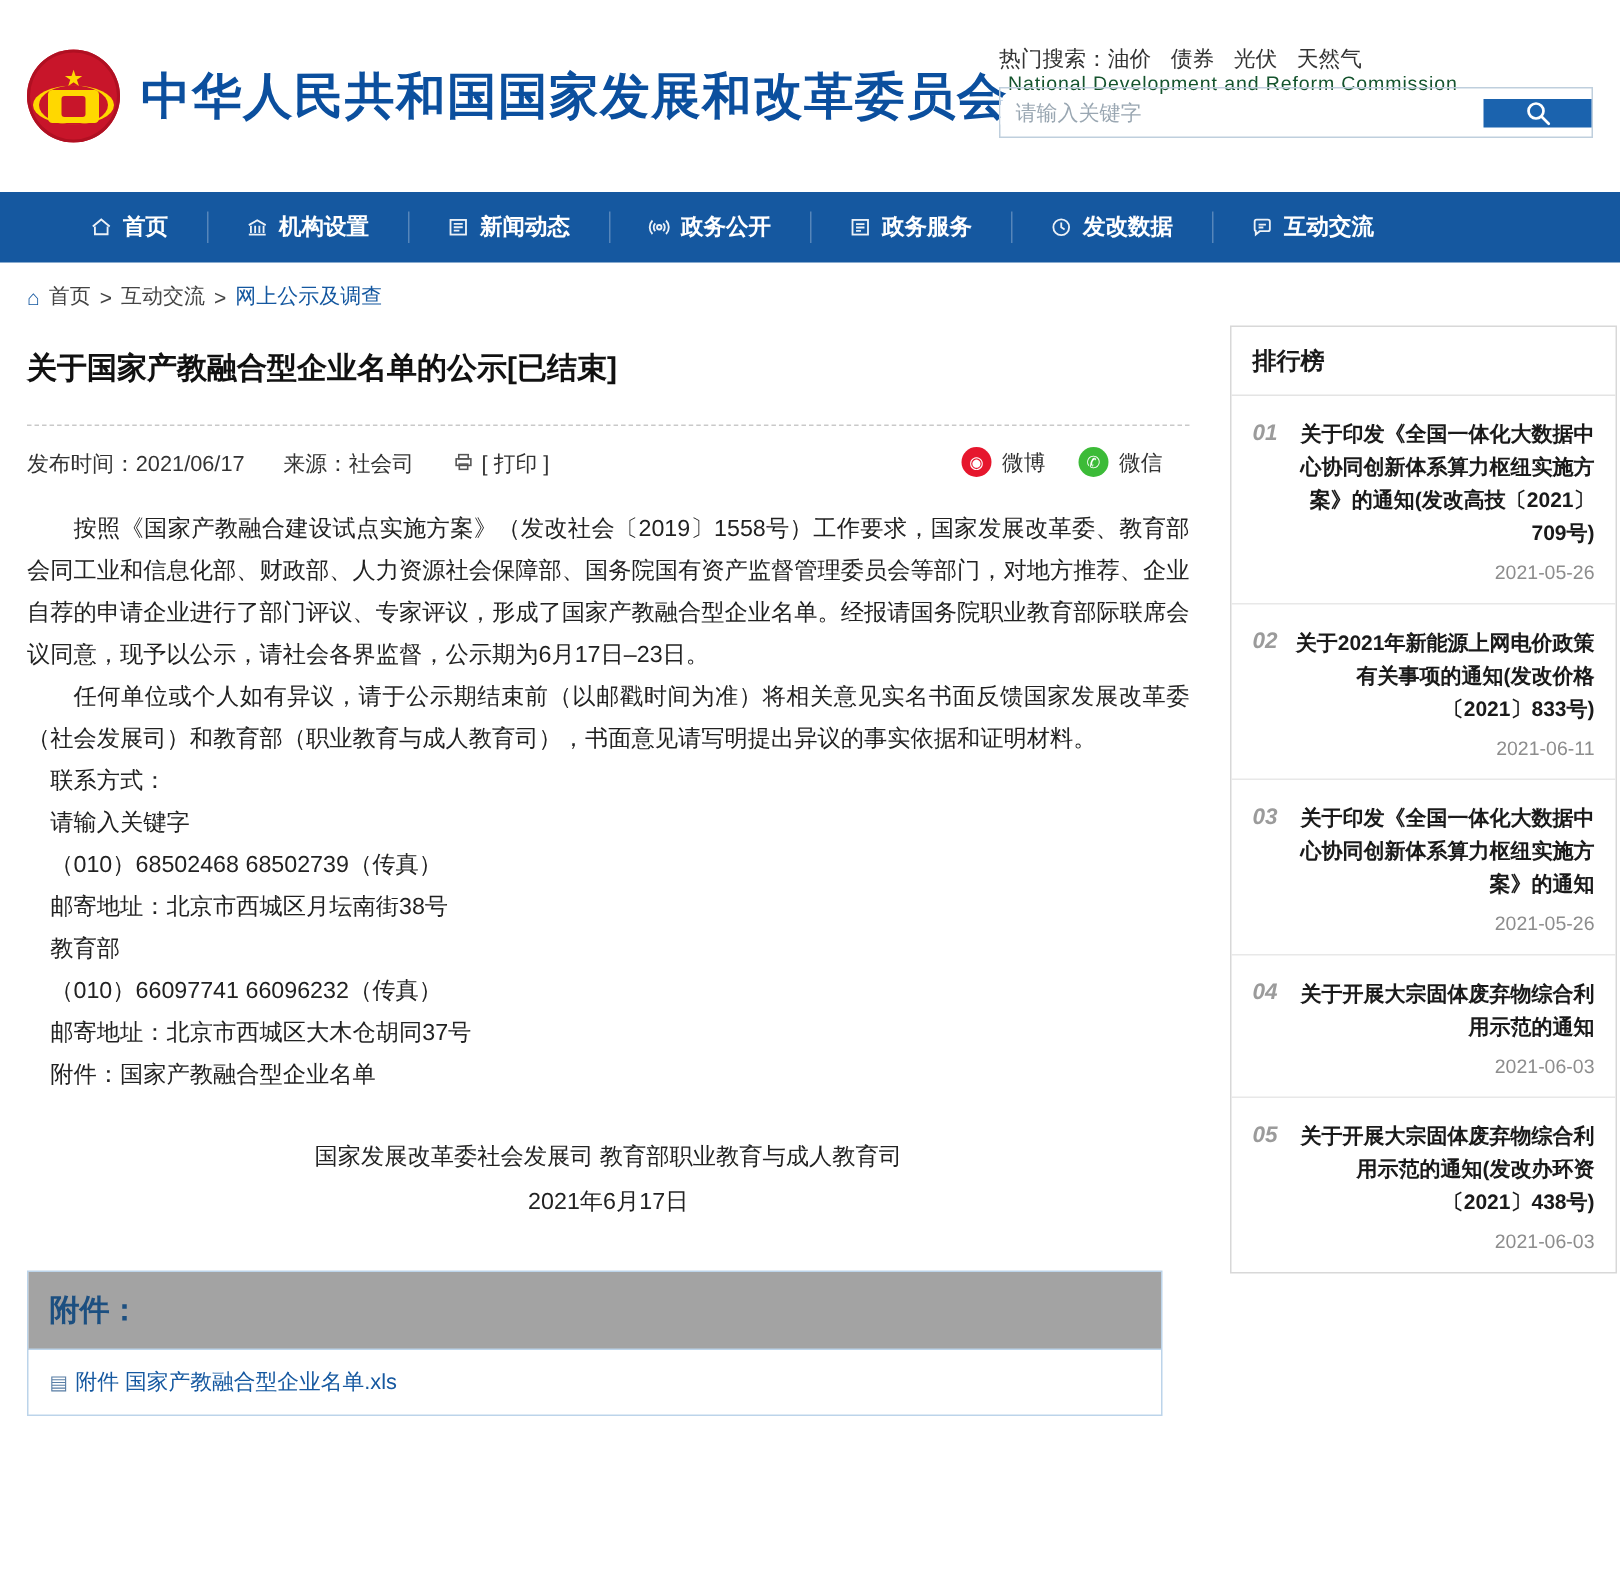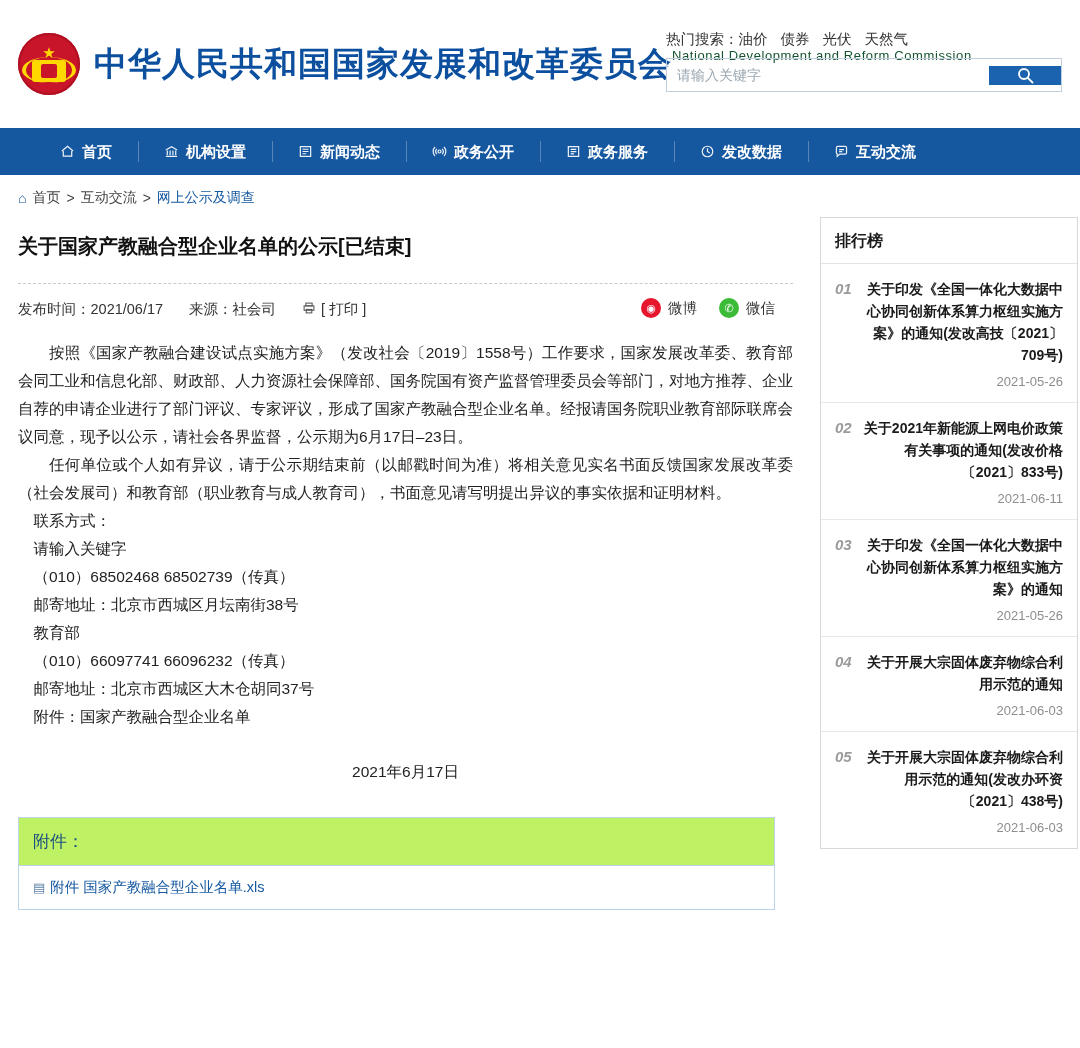--- a/index.html
+++ b/index.html
@@ -202,24 +202,24 @@
   .body-text p.indent1 { text-indent: 1em; }
   .sign { text-align: center; font-size: 15.5px; line-height: 30px; padding-top: 26px; }
 
   
   .attach {
     margin-top: 30px;
     border: 1px solid #bcd4ea;
     width: 757px;
   }
   .attach-head {
-    background: #bef264;
+    background: #a3a3a3;
     padding: 12px 14px;
-    font-size: 17px;
-    font-weight: normal;
+    font-size: 20px;
+    font-weight: bold;
     color: #1c4f80;
     border-bottom: 1px solid #bcd4ea;
   }
   .attach-row {
     padding: 12px 14px;
     font-size: 14.5px;
     display: flex;
     align-items: center;
     gap: 5px;
   }
@@ -415,20 +415,21 @@
       <p class="indent1">请输入关键字</p>
       <p class="indent1">（010）68502468  68502739（传真）</p>
       <p class="indent1">邮寄地址：北京市西城区月坛南街38号</p>
       <p class="indent1">教育部</p>
       <p class="indent1">（010）66097741  66096232（传真）</p>
       <p class="indent1">邮寄地址：北京市西城区大木仓胡同37号</p>
       <p class="indent1">附件：国家产教融合型企业名单</p>
     </div>
 
     <div class="sign">
+      <div>国家发展改革委社会发展司  教育部职业教育与成人教育司</div>
       <div>2021年6月17日</div>
     </div>
 
     <div class="attach">
       <div class="attach-head">附件：</div>
       <div class="attach-row">
         <span class="file-ico">▤</span>
         <a href="#">附件 国家产教融合型企业名单.xls</a>
       </div>
     </div>

